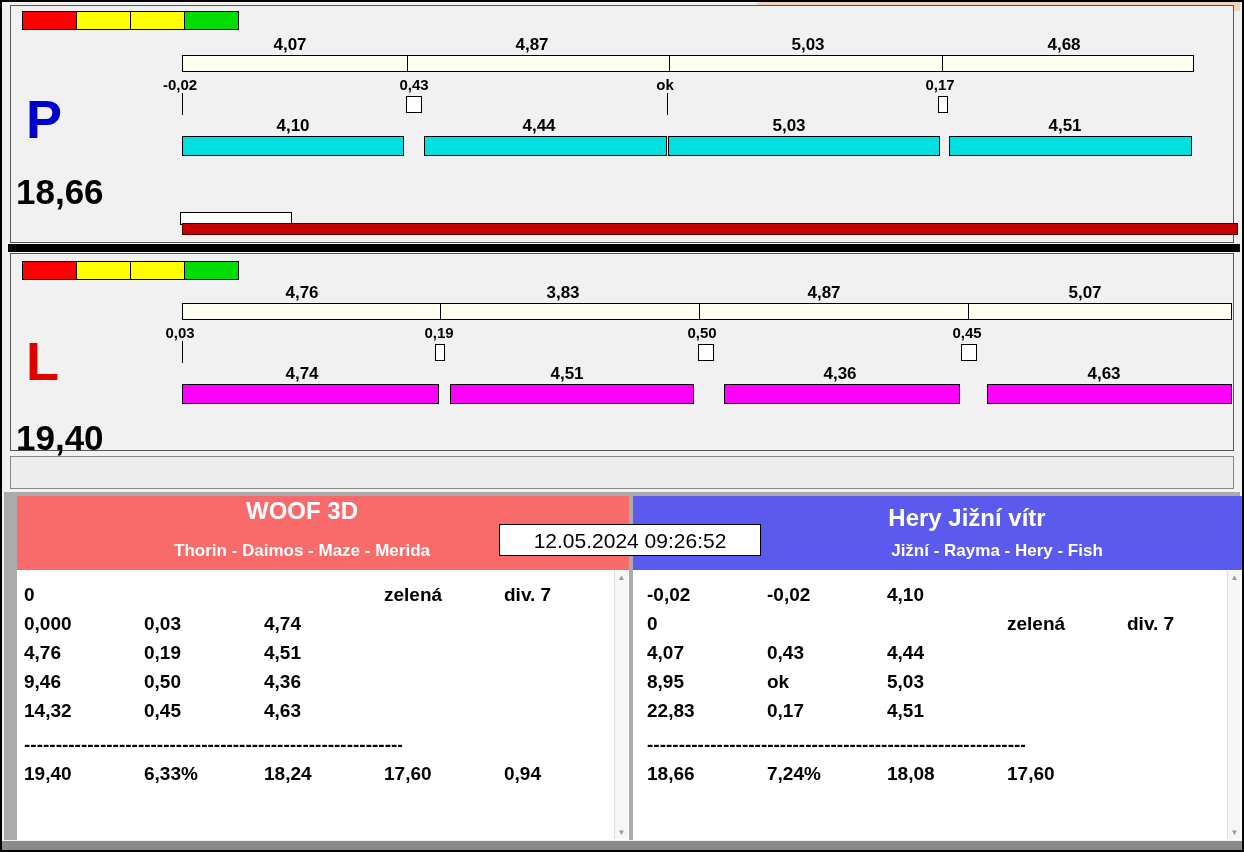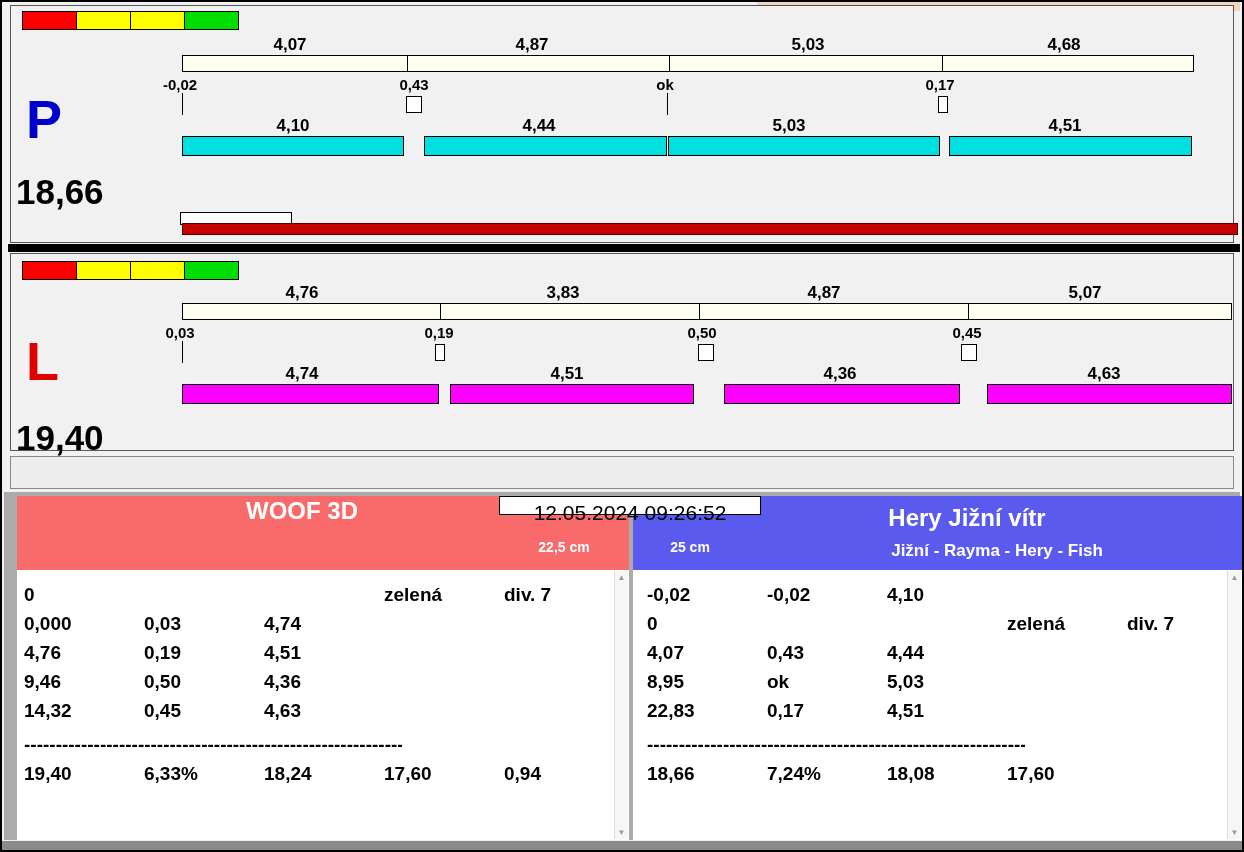--- a/index.html
+++ b/index.html
@@ -154,27 +154,28 @@
 
   <div class="empty-strip" style="left:8px;top:454px;width:1224px;height:33px;"></div>
 
   <div class="bottom-bg" style="left:2px;top:490px;width:1236px;height:348px;"></div>
 
   <div class="panel-header left-header" style="left:15px;top:494px;width:612px;height:74px;"></div>
 
   <div class="panel-header right-header" style="left:631px;top:494px;width:609px;height:74px;"></div>
 
   <span class="team-name" style="left:300px;top:495px;">WOOF 3D</span>
+  <span class="team-dogs" style="left:300px;top:539px;">Thorin - Daimos - Maze - Merida</span>
   <span class="height-badge" style="left:562px;top:537px;">22,5 cm</span>
 
   <span class="team-name" style="left:965px;top:502px;">Hery Jižní vítr</span>
   <span class="team-dogs" style="left:995px;top:539px;">Jižní - Rayma - Hery - Fish</span>
   <span class="height-badge" style="left:688px;top:537px;">25 cm</span>
 
-  <div class="datetime" style="left:497px;top:494px;width:262px;height:19px;">12.05.2024 09:26:52</div>
+  <div class="datetime" style="left:497px;top:522px;width:262px;height:32px;">12.05.2024 09:26:52</div>
 
   <div class="table-area lp" style="left:15px;top:568px;width:612px;height:270px;">
     <div class="trow">
       <span>0</span>
       <span></span>
       <span></span>
       <span>zelená</span>
       <span>div. 7</span>
     </div>
     <div class="trow">

